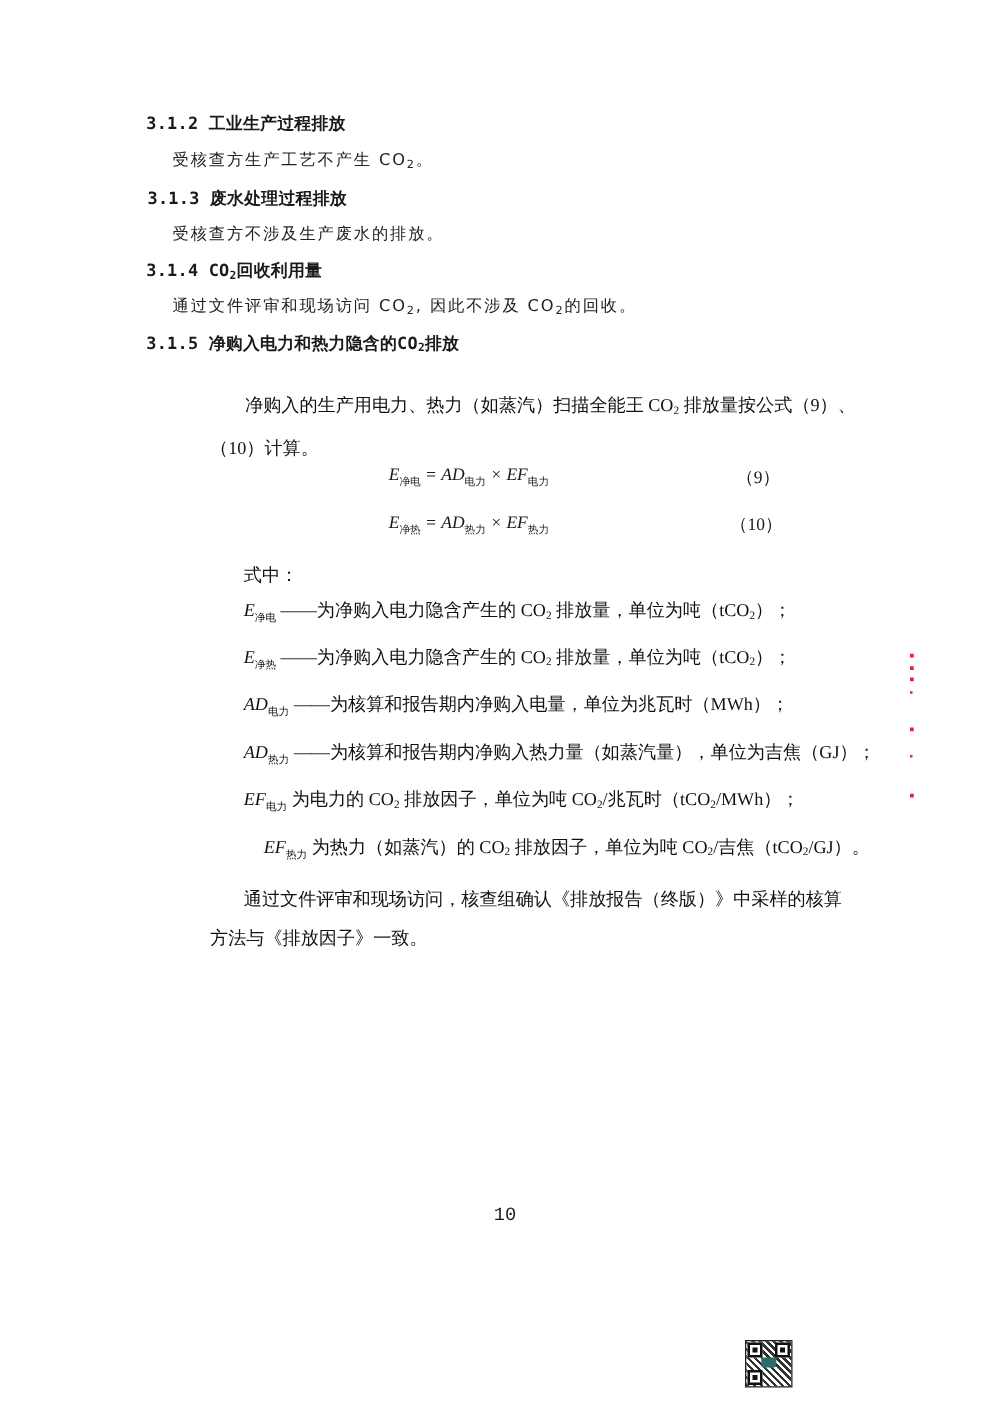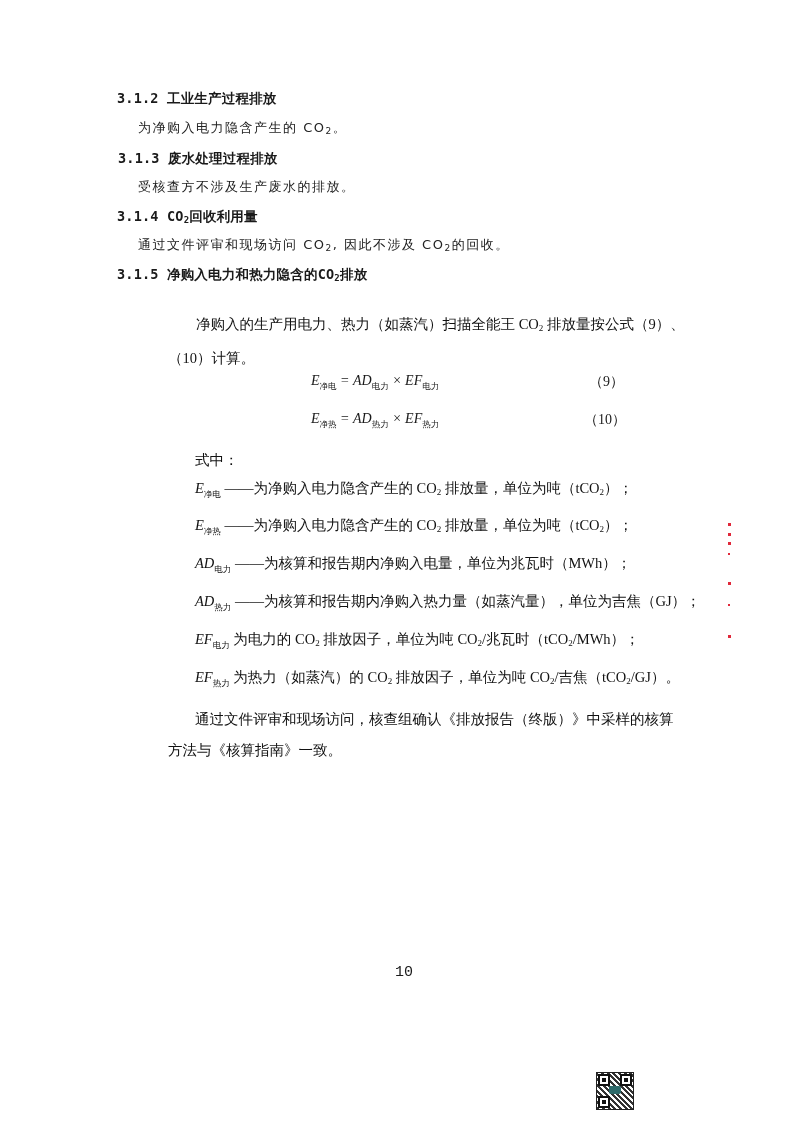--- a/index.html
+++ b/index.html
@@ -30,21 +30,21 @@
       repeating-linear-gradient(45deg, #333 0 2px, #fff 2px 4px),
       repeating-linear-gradient(-45deg, #555 0 2px, transparent 2px 5px); border: 1px solid #222; }
   .qr .fp { position: absolute; width: 8px; height: 8px; border: 2px solid #111; background: #fff; }
   .qr .fp::after { content: ""; position: absolute; left: 2px; top: 2px; width: 4px; height: 4px; background: #111; }
   .qr .logo { position: absolute; left: 12px; top: 13px; width: 12px; height: 8px; background: #2f6b6b; border-radius: 2px; }
 </style>
 </head>
 <body>
 
 <div class="abs heading" style="left:117px; top:90px;">3.1.2 工业生产过程排放</div>
-<div class="abs fang" style="left:138px; top:119px;"><span>为净购入电力隐含产生的 CO</span><sub class="co">2</sub><span>。</span></div>
+<div class="abs fang" style="left:138px; top:119px;"><span>受核查方生产工艺不产生 CO</span><sub class="co">2</sub><span>。</span></div>
 
 <div class="abs heading" style="left:118px; top:150px;">3.1.3 废水处理过程排放</div>
 <div class="abs fang" style="left:138px; top:178px;font-family:Liberation Mono, monospace;">受核查方不涉及生产废水的排放。</div>
 
 <div class="abs heading" style="left:117px; top:208px;"><span>3.1.4 CO</span><sub class="co">2</sub><span>回收利用量</span></div>
 <div class="abs fang" style="left:138px; top:236px;"><span>通过文件评审和现场访问 CO</span><sub class="co">2</sub><span>, 因此不涉及 CO</span><sub class="co">2</sub><span>的回收。</span></div>
 
 <div class="abs heading" style="left:117px; top:266px;"><span>3.1.5 净购入电力和热力隐含的CO</span><sub class="co">2</sub><span>排放</span></div>
 
 <div class="abs song" style="left:196px; top:315px;"><span>净购入的生产用电力、热力（如蒸汽）扫描全能王 CO</span><sub class="co">2</sub><span> 排放量按公式（9）、</span></div>
@@ -61,24 +61,24 @@
 <div class="abs song" style="left:195px; top:479px;"><span class="it">E</span><sub class="s">净电</sub><span> ——为净购入电力隐含产生的 CO</span><sub class="co">2</sub><span> 排放量，单位为吨（tCO</span><sub class="co">2</sub><span>）；</span></div>
 
 <div class="abs song" style="left:195px; top:516px;"><span class="it">E</span><sub class="s">净热</sub><span> ——为净购入电力隐含产生的 CO</span><sub class="co">2</sub><span> 排放量，单位为吨（tCO</span><sub class="co">2</sub><span>）；</span></div>
 
 <div class="abs song" style="left:195px; top:554px;"><span class="it">AD</span><sub class="s">电力</sub><span> ——为核算和报告期内净购入电量，单位为兆瓦时（MWh）；</span></div>
 
 <div class="abs song" style="left:195px; top:592px;text-align:center;"><span class="it">AD</span><sub class="s">热力</sub><span> ——为核算和报告期内净购入热力量（如蒸汽量），单位为吉焦（GJ）；</span></div>
 
 <div class="abs song" style="left:195px; top:630px;"><span class="it">EF</span><sub class="s">电力</sub><span> 为电力的 CO</span><sub class="co">2</sub><span> 排放因子，单位为吨 CO</span><sub class="co">2</sub><span>/兆瓦时（tCO</span><sub class="co">2</sub><span>/MWh）；</span></div>
 
-<div class="abs song" style="left:195px; top:668px;font-family:Liberation Serif, serif;"><span class="it">EF</span><sub class="s">热力</sub><span> 为热力（如蒸汽）的 CO</span><sub class="co">2</sub><span> 排放因子，单位为吨 CO</span><sub class="co">2</sub><span>/吉焦（tCO</span><sub class="co">2</sub><span>/GJ）。</span></div>
+<div class="abs song" style="left:211px; top:668px;font-family:Liberation Serif, serif;"><span class="it">EF</span><sub class="s">热力</sub><span> 为热力（如蒸汽）的 CO</span><sub class="co">2</sub><span> 排放因子，单位为吨 CO</span><sub class="co">2</sub><span>/吉焦（tCO</span><sub class="co">2</sub><span>/GJ）。</span></div>
 
 <div class="abs song" style="left:195px; top:710px;">通过文件评审和现场访问，核查组确认《排放报告（终版）》中采样的核算</div>
-<div class="abs song" style="left:168px; top:741px;">方法与《核算指南》一致。</div>
+<div class="abs song" style="left:168px; top:741px;">方法与《排放因子》一致。</div>
 
 <div class="reddot" style="left:728px; top:523px;"></div>
 <div class="reddot" style="left:728px; top:533px;"></div>
 <div class="reddot" style="left:728px; top:542px;"></div>
 <div class="reddot" style="left:728px; top:553px; width:2px; height:2px;"></div>
 <div class="reddot" style="left:728px; top:582px;"></div>
 <div class="reddot" style="left:728px; top:604px; width:2px; height:2px;"></div>
 <div class="reddot" style="left:728px; top:635px;"></div>
 
 <div class="abs pagenum" style="left:395px; top:964px;">10</div>

